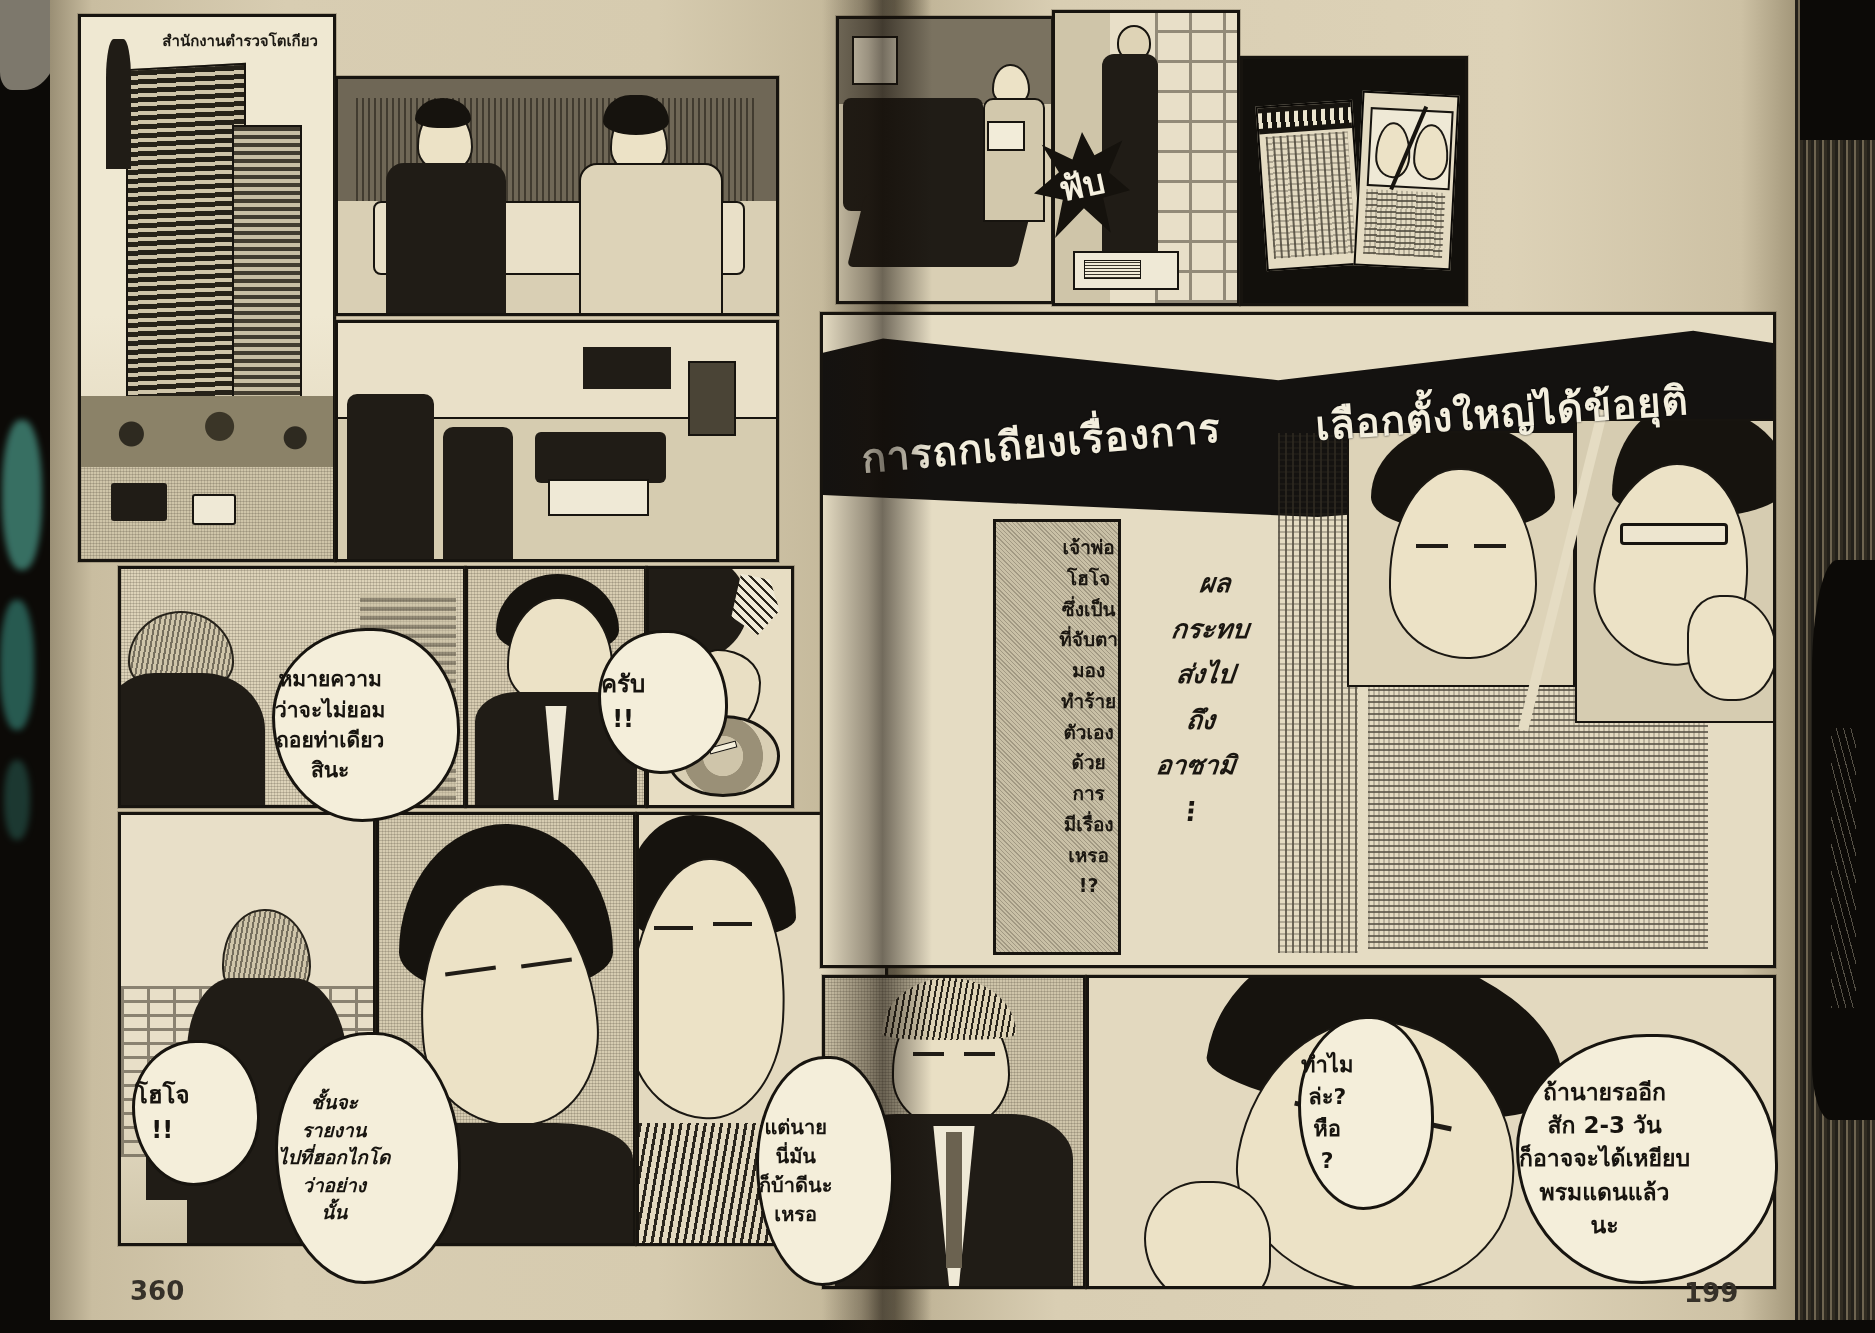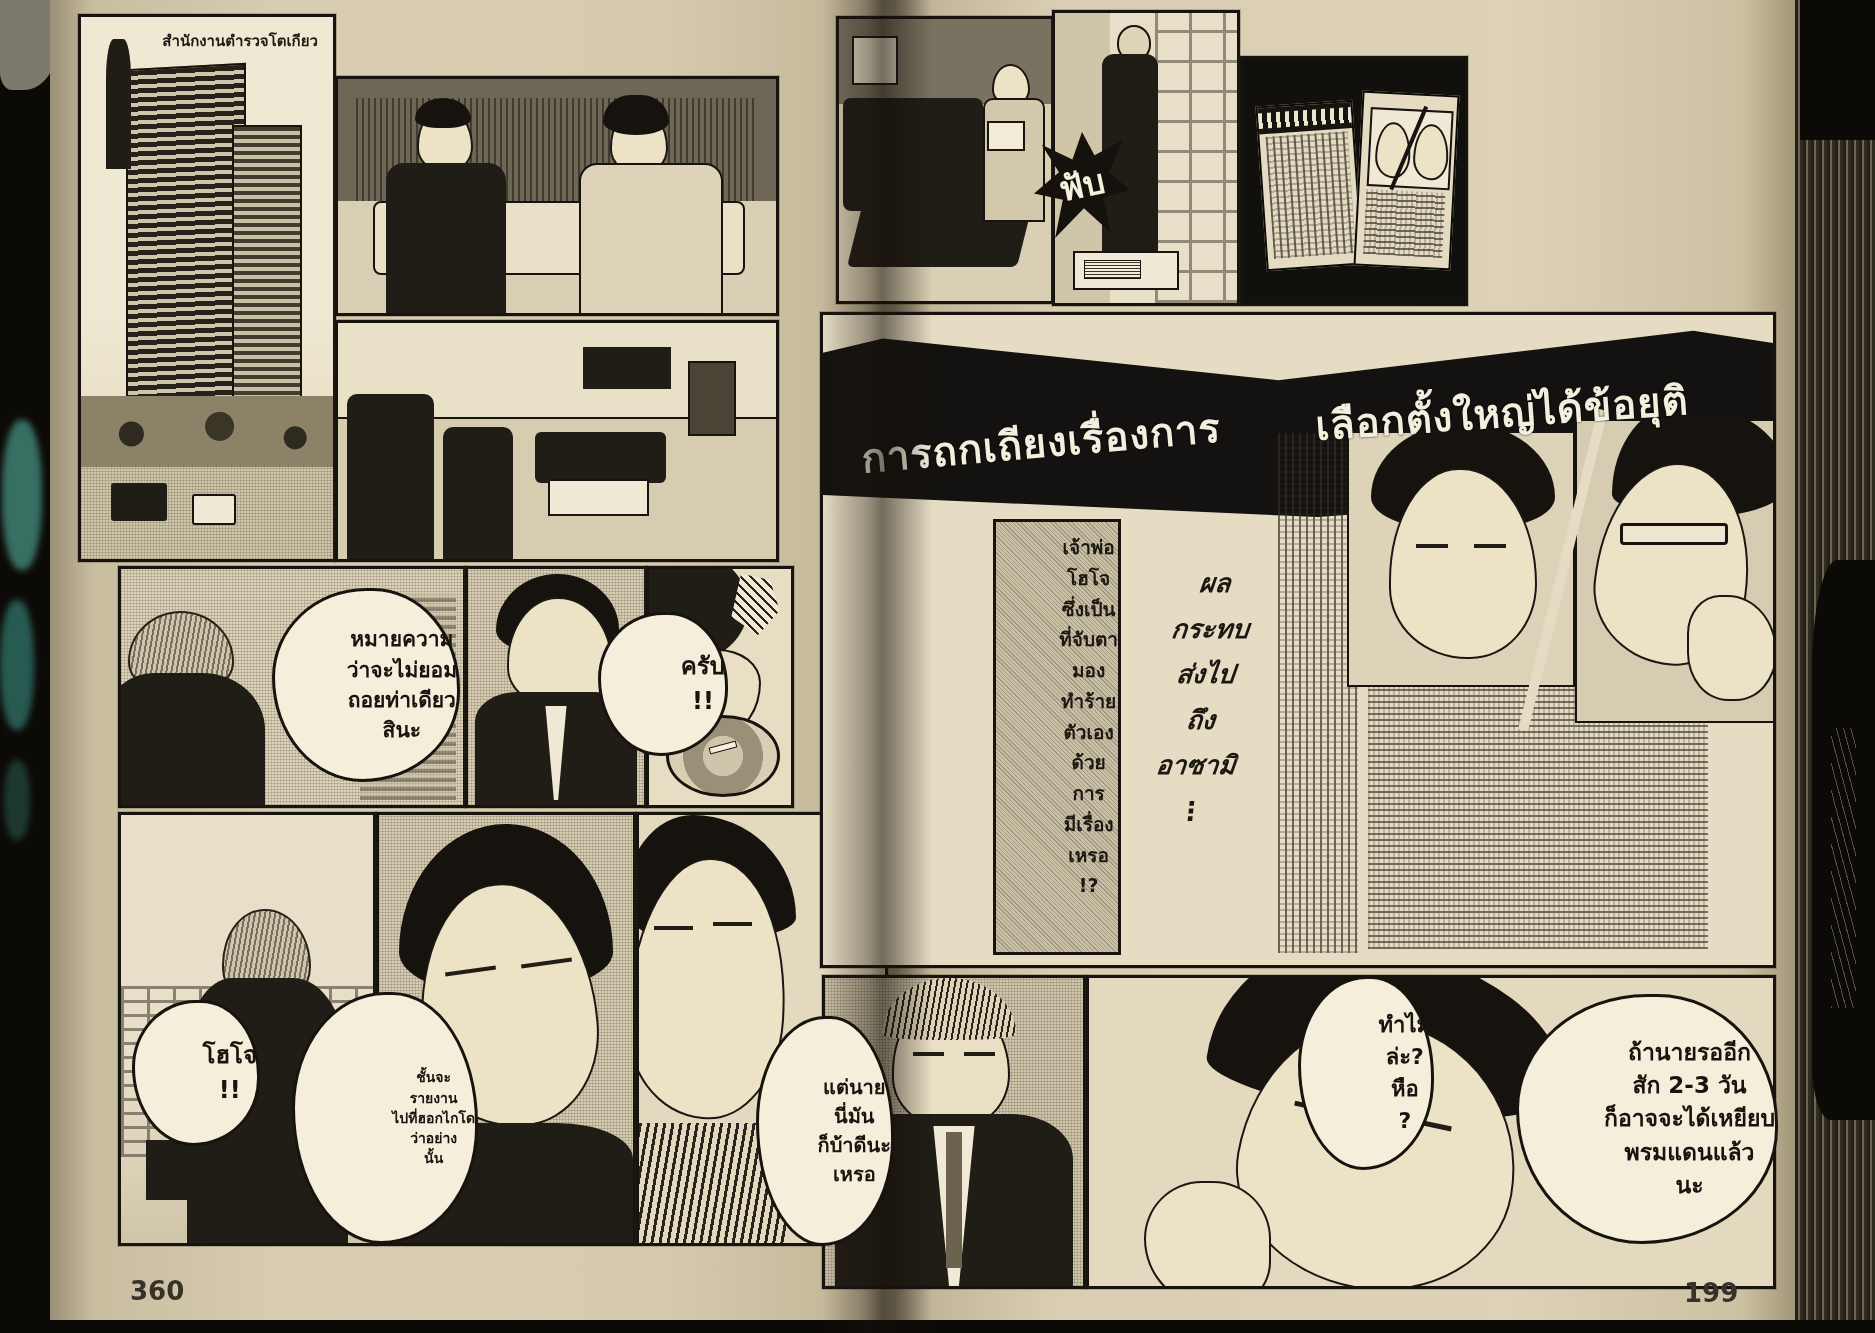--- a/index.html
+++ b/index.html
@@ -15,23 +15,23 @@
   .gutter{position:absolute;left:822px;top:0;width:110px;height:1333px;pointer-events:none;z-index:6;
      background:linear-gradient(90deg,rgba(28,20,12,0) 0,rgba(28,20,12,.38) 42%,rgba(20,14,8,.55) 55%,rgba(28,20,12,0) 100%);}
   
   .panel{position:absolute;border:3px solid #17140f;background:#e7ddc4;overflow:hidden;
      box-shadow:0 0 0 1px rgba(60,50,35,.25);}
   .halftone{background-image:
      repeating-linear-gradient(0deg,rgba(72,64,50,.22) 0 1px,transparent 1px 3px),
      repeating-linear-gradient(90deg,rgba(72,64,50,.18) 0 1px,transparent 1px 3px);}
   
   .bubble{position:absolute;background:#f4eeda;border:3px solid #17140f;z-index:8;
-     display:flex;align-items:center;justify-content:flex-end;text-align:center;
+     display:flex;align-items:center;justify-content:flex-start;text-align:center;
      font-weight:bold;white-space:pre-line;line-height:1.45;
-     border-radius:50% 46% 52% 48% / 46% 52% 46% 54%;}
+     border-radius:50% 46% 52% 48% / 46% 52% 46% 54%;margin-top:40px;}
   .vtext{white-space:pre-line;font-weight:bold;text-align:center;}
   
   .ink{background:#201c16;}
   .face{background:#ecE2c6;border:2px solid #1b1813;border-radius:48% 52% 46% 54%/60% 62% 40% 38%;}
   .hair{background:#16130e;border-radius:50% 50% 40% 40%/70% 70% 30% 30%;}
   .bldg{background:repeating-linear-gradient(180deg,#262219 0 5px,#cfc5aa 5px 9px),#8f8670;}
   .newsprint-v{background:
      repeating-linear-gradient(90deg,rgba(52,47,37,.85) 0 2px,transparent 2px 7px),
      repeating-linear-gradient(0deg,rgba(52,47,37,.35) 0 2px,transparent 2px 6px);}
   .newsprint-h{background:
@@ -105,21 +105,21 @@
 ถอยท่าเดียว
 สินะ</span>
   </div>
 
   <div class="panel halftone" style="left:465px;top:566px;width:176px;height:236px;background-color:#d8cdb2;">
     <div class="abs hair" style="left:16%;top:2%;width:70%;height:34%;"></div>
     <div class="abs face" style="left:22%;top:12%;width:58%;height:46%;"></div>
     <div class="abs ink" style="left:4%;top:52%;width:92%;height:48%;border-radius:26% 26% 0 0;"></div>
     <div class="abs" style="left:44%;top:58%;width:12%;height:40%;background:#efe9d6;clip-path:polygon(0 0,100% 0,60% 100%,40% 100%);"></div>
   </div>
-  <div class="bubble" style="left:598px;top:612px;width:124px;height:138px;font-size:24px;">
+  <div class="bubble" style="left:598px;top:590px;width:124px;height:138px;font-size:24px;">
     <span class="vtext">ครับ
 !!</span>
   </div>
 
   <div class="panel" style="left:646px;top:566px;width:142px;height:236px;background:#e7ddc3;">
     <div class="abs ink" style="left:-20%;top:-8%;width:90%;height:48%;border-radius:50%;"></div>
     <div class="abs" style="left:58%;top:2%;width:34%;height:26%;background:repeating-linear-gradient(45deg,#f0ead7 0 5px,#2a251c 5px 7px);clip-path:polygon(20% 0,80% 10%,100% 60%,55% 100%,0 70%);"></div>
     <div class="abs" style="left:28%;top:34%;width:48%;height:34%;background:#e9dfc4;border:2px solid #17140f;border-radius:40% 60% 50% 50%/60% 40% 60% 40%;"></div>
     <div class="abs" style="left:12%;top:62%;width:76%;height:32%;border:3px solid #17140f;border-radius:50%;background:radial-gradient(circle,#cfc5aa 0 30%,#9a9077 31% 60%,#d9cfb4 61%);"></div>
     <div class="abs" style="left:42%;top:74%;width:18%;height:5px;background:#f4eeda;border:1px solid #17140f;transform:rotate(-15deg);"></div>
@@ -129,21 +129,21 @@
     <div class="abs" style="left:0;top:40%;width:100%;height:40%;background:repeating-linear-gradient(0deg,#4d4638 0 3px,transparent 3px 14px),repeating-linear-gradient(90deg,#4d4638 0 3px,transparent 3px 26px);opacity:.6;"></div>
     <div class="abs ink" style="left:10%;top:76%;width:24%;height:14%;"></div>
     <div class="abs" style="left:38%;top:70%;width:18%;height:20%;background:repeating-linear-gradient(180deg,#2c2820 0 3px,#b9af93 3px 6px);"></div>
     <div class="abs" style="left:40%;top:22%;width:34%;height:22%;background:#cfc5aa;border:2px solid #26221a;border-radius:48% 52% 45% 50%/58% 60% 42% 40%;background-image:repeating-linear-gradient(100deg,rgba(30,26,18,.5) 0 2px,transparent 2px 5px);"></div>
     <div class="abs ink" style="left:26%;top:38%;width:64%;height:62%;border-radius:28% 34% 0 0;"></div>
   </div>
   <div class="bubble" style="left:132px;top:1000px;width:122px;height:140px;font-size:24px;">
     <span class="vtext">โฮโจ
 !!</span>
   </div>
-  <div class="bubble" style="left:292px;top:992px;width:180px;height:246px;font-size:14px;">
+  <div class="bubble" style="left:275px;top:992px;width:180px;height:246px;font-size:19px;font-style:italic;">
     <span class="vtext">ชั้นจะ
 รายงาน
 ไปที่ฮอกไกโด
 ว่าอย่าง
 นั้น</span>
   </div>
 
   <div class="panel halftone" style="left:376px;top:812px;width:254px;height:428px;background-color:#d6ccb1;">
     <div class="abs hair" style="left:8%;top:2%;width:84%;height:40%;border-radius:50% 50% 55% 45%/75% 75% 25% 25%;"></div>
     <div class="abs face" style="left:16%;top:16%;width:68%;height:56%;transform:rotate(-4deg);"></div>

